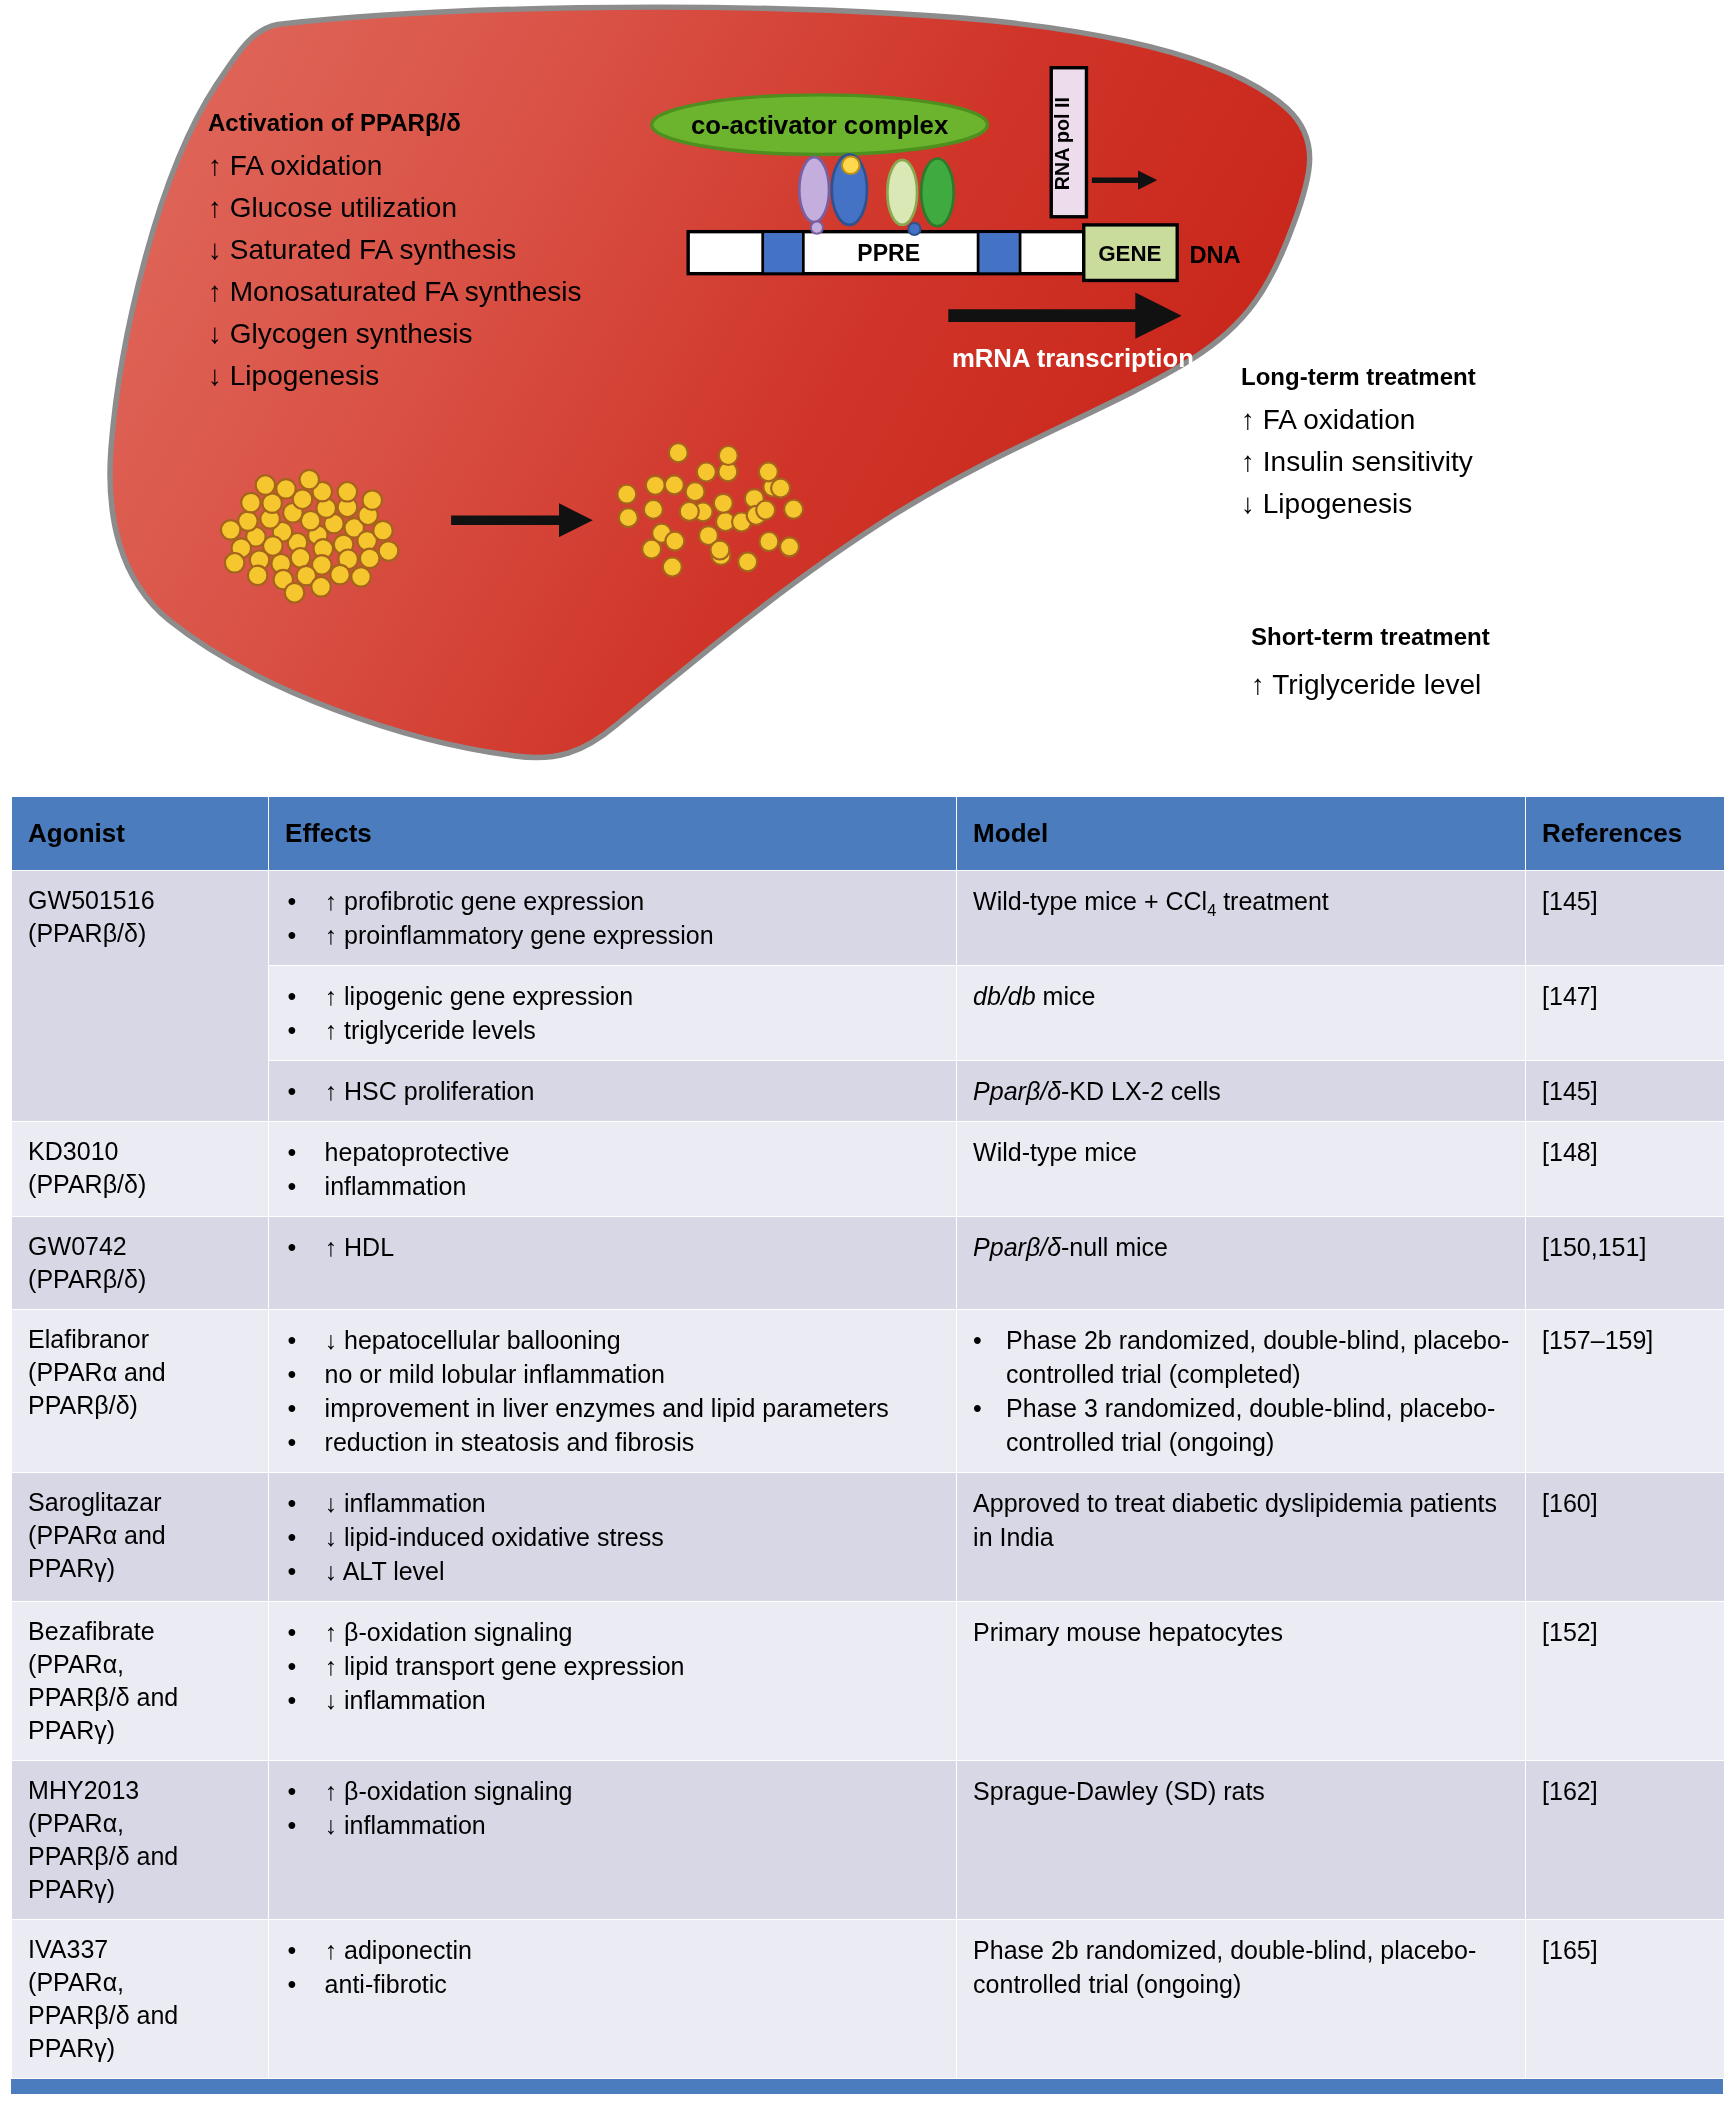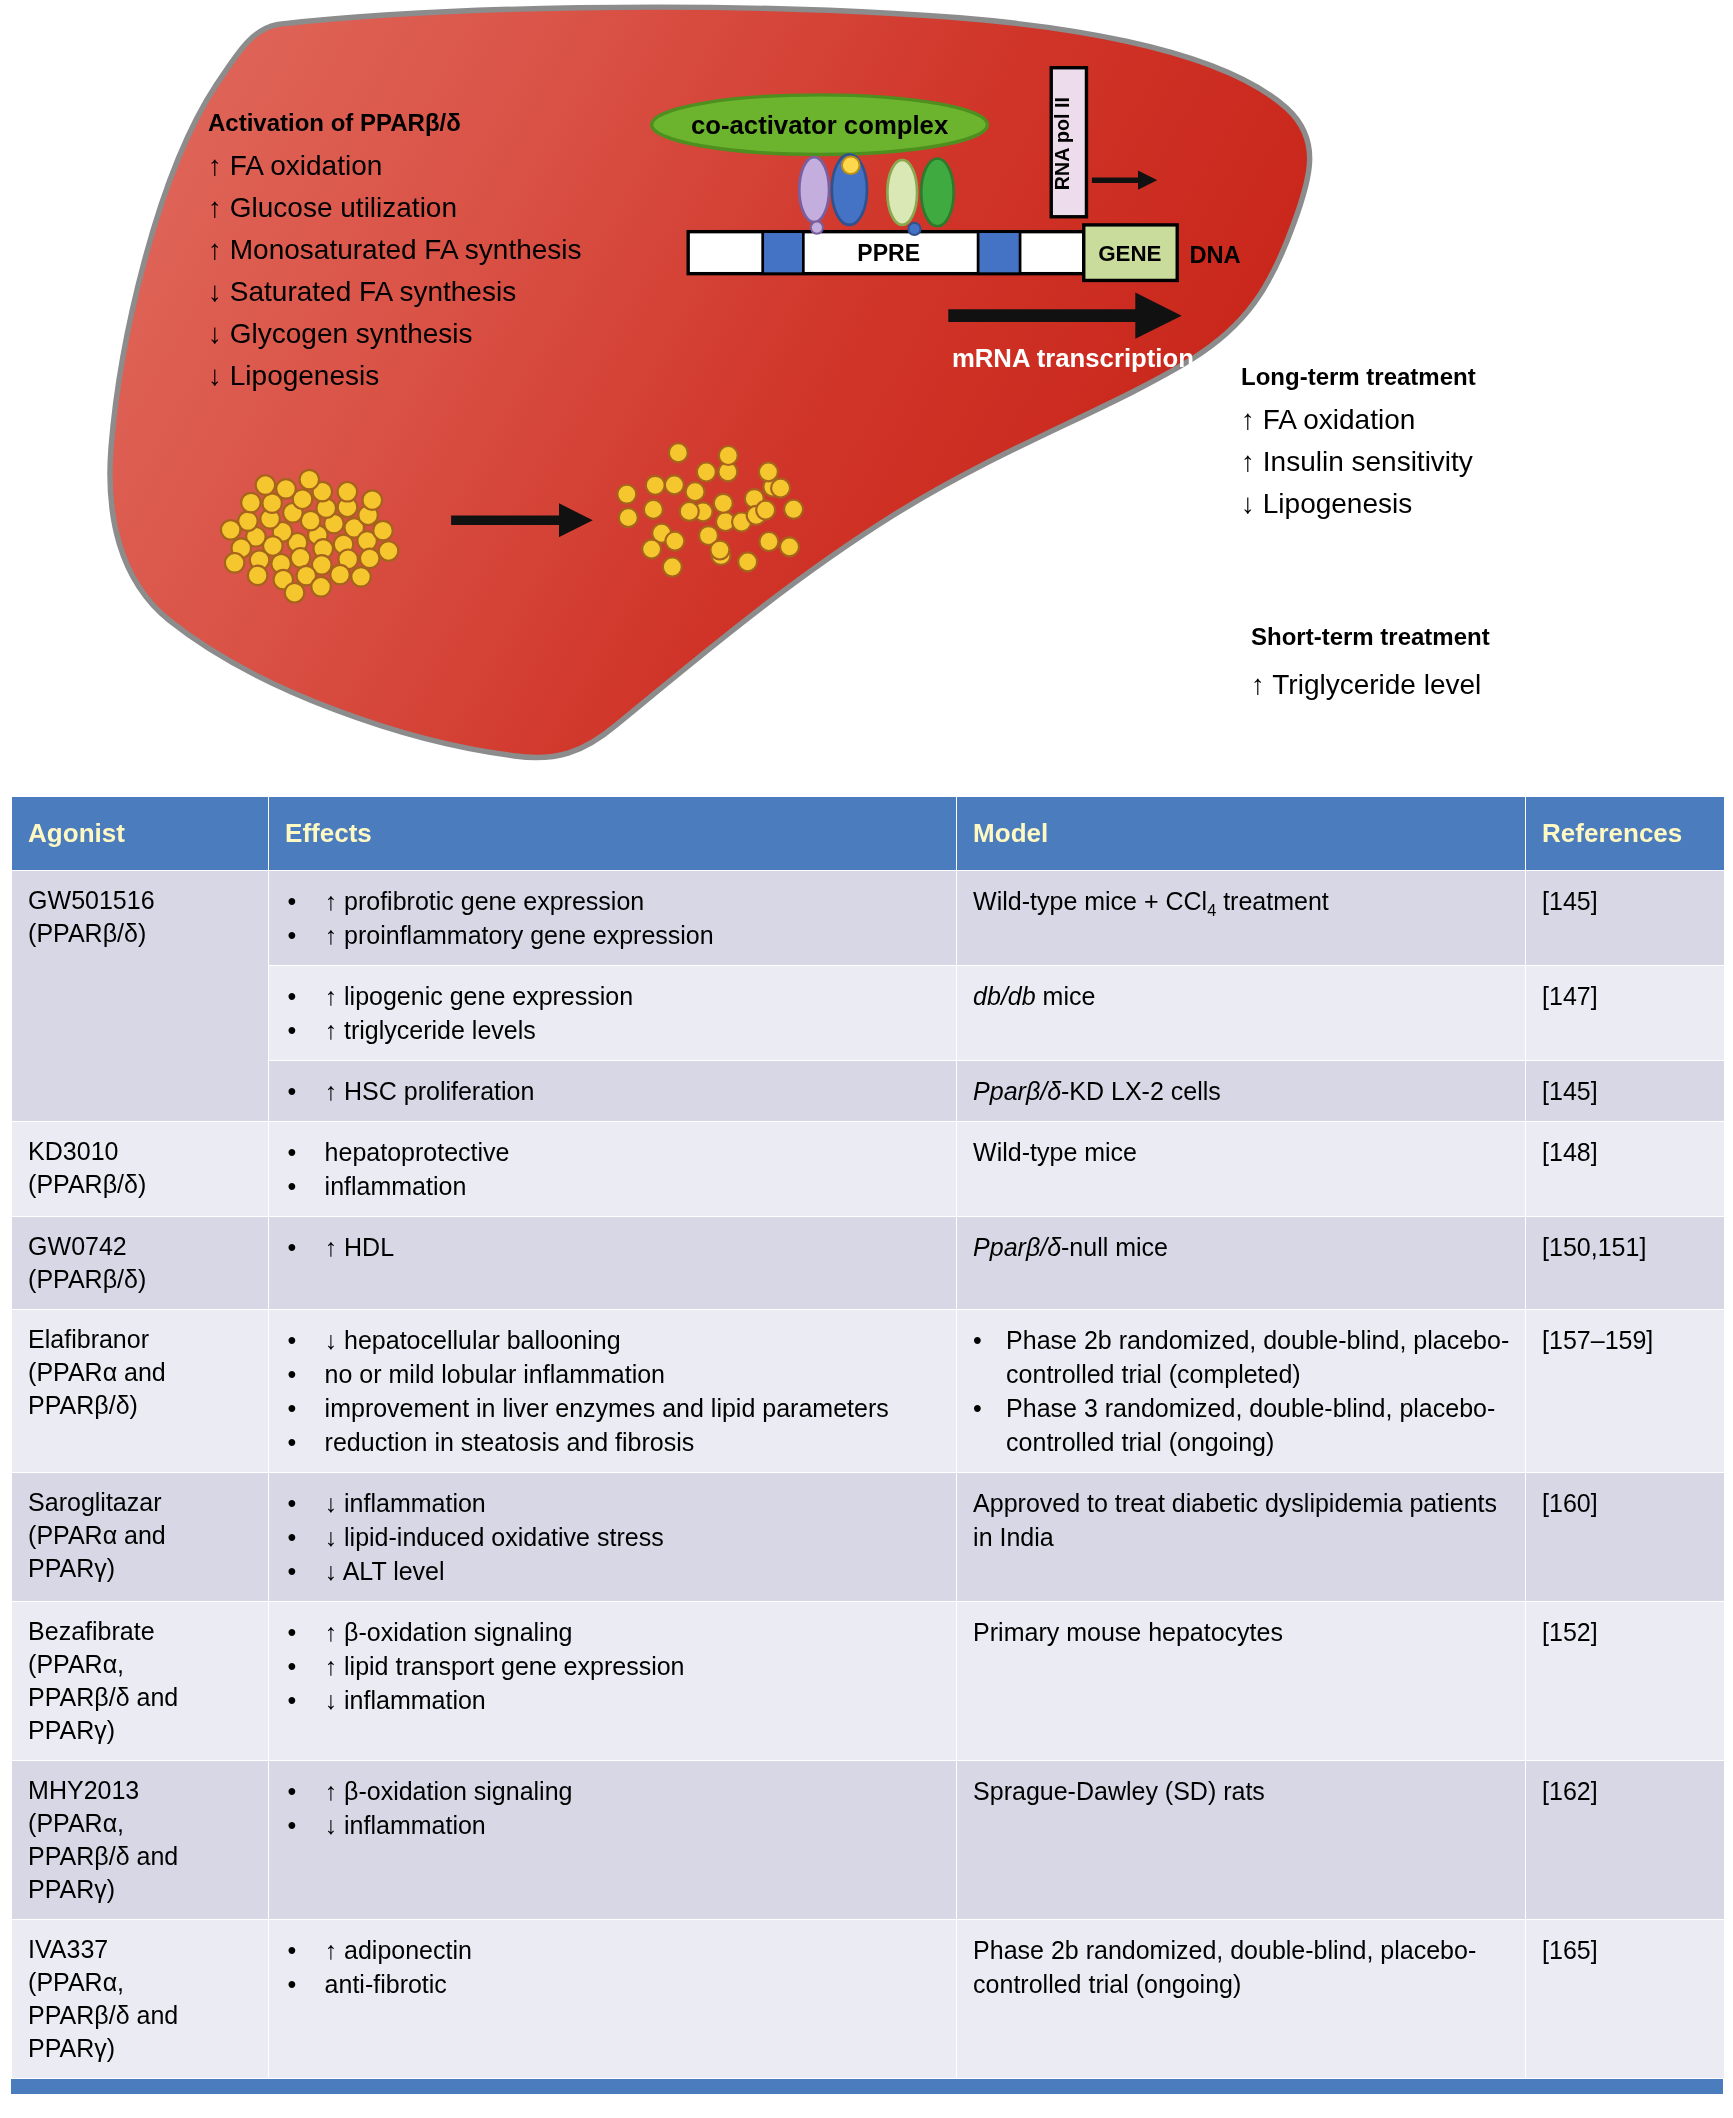--- a/index.html
+++ b/index.html
@@ -13,21 +13,21 @@
   .activation-block{position:absolute;left:208px;top:109px;}
   .block-title{font-size:24px;font-weight:bold;}
   .term-effects{margin-top:8.3px;font-size:28px;line-height:42px;}
   .longterm-block{position:absolute;left:1241px;top:363px;}
   .shortterm-block{position:absolute;left:1251px;top:623px;}
   .shortterm-block .term-effects{margin-top:13px;}
 
   
   .table-wrap{margin:16.5px 10.6px 0 10.6px;}
   table{border-collapse:collapse;width:1713px;table-layout:fixed;font-size:25px;}
-  th{background:var(--header_blue,#4b7cbe);color:#fef9c3;font-weight:bold;text-align:left;
+  th{background:var(--header_blue,#4b7cbe);color:#000000;font-weight:bold;text-align:left;
      padding:21px 5.9px 21px 16.5px;border:1.8px solid #fff;font-size:26px;}
   td{border:1.8px solid #fff;vertical-align:top;padding:13px 10.6px 13px 0;}
   tr.band-dark td{background:var(--band_dark,#d8d7e5);}
   tr.band-light td{background:var(--band_light,#ebebf3);}
   .agonist-cell{padding-left:16.5px;}
   .ag-line{line-height:33px;}
   .bullet-row{display:flex;padding-left:19px;line-height:34px;}
   .bullet{flex:0 0 37px;}
   .btext{flex:1;}
   .model-cell{padding-left:16.5px;line-height:34px;}
@@ -177,22 +177,22 @@
 
       <line x1="700" y1="233" x2="862" y2="233" stroke="#111" stroke-width="9.5" marker-end="url(#ah)"></line>
       <text x="792" y="271" text-anchor="middle" font-size="19" font-weight="bold" fill="#fff">mRNA transcription</text>
     </svg>
 
     <div class="activation-block">
       <div class="block-title">Activation of PPARβ/δ</div>
       <div class="term-effects" id="activation-effects">
           <div class="eff-line">↑ FA oxidation</div>
           <div class="eff-line">↑ Glucose utilization</div>
+          <div class="eff-line">↓ Saturated FA synthesis</div>
           <div class="eff-line">↑ Monosaturated FA synthesis</div>
-          <div class="eff-line">↓ Saturated FA synthesis</div>
           <div class="eff-line">↓ Glycogen synthesis</div>
           <div class="eff-line">↓ Lipogenesis</div>
         </div>
     </div>
 
     <div class="longterm-block">
       <div class="block-title">Long-term treatment</div>
       <div class="term-effects" id="longterm-effects">
           <div class="eff-line">↑ FA oxidation</div>
           <div class="eff-line">↑ Insulin sensitivity</div>

